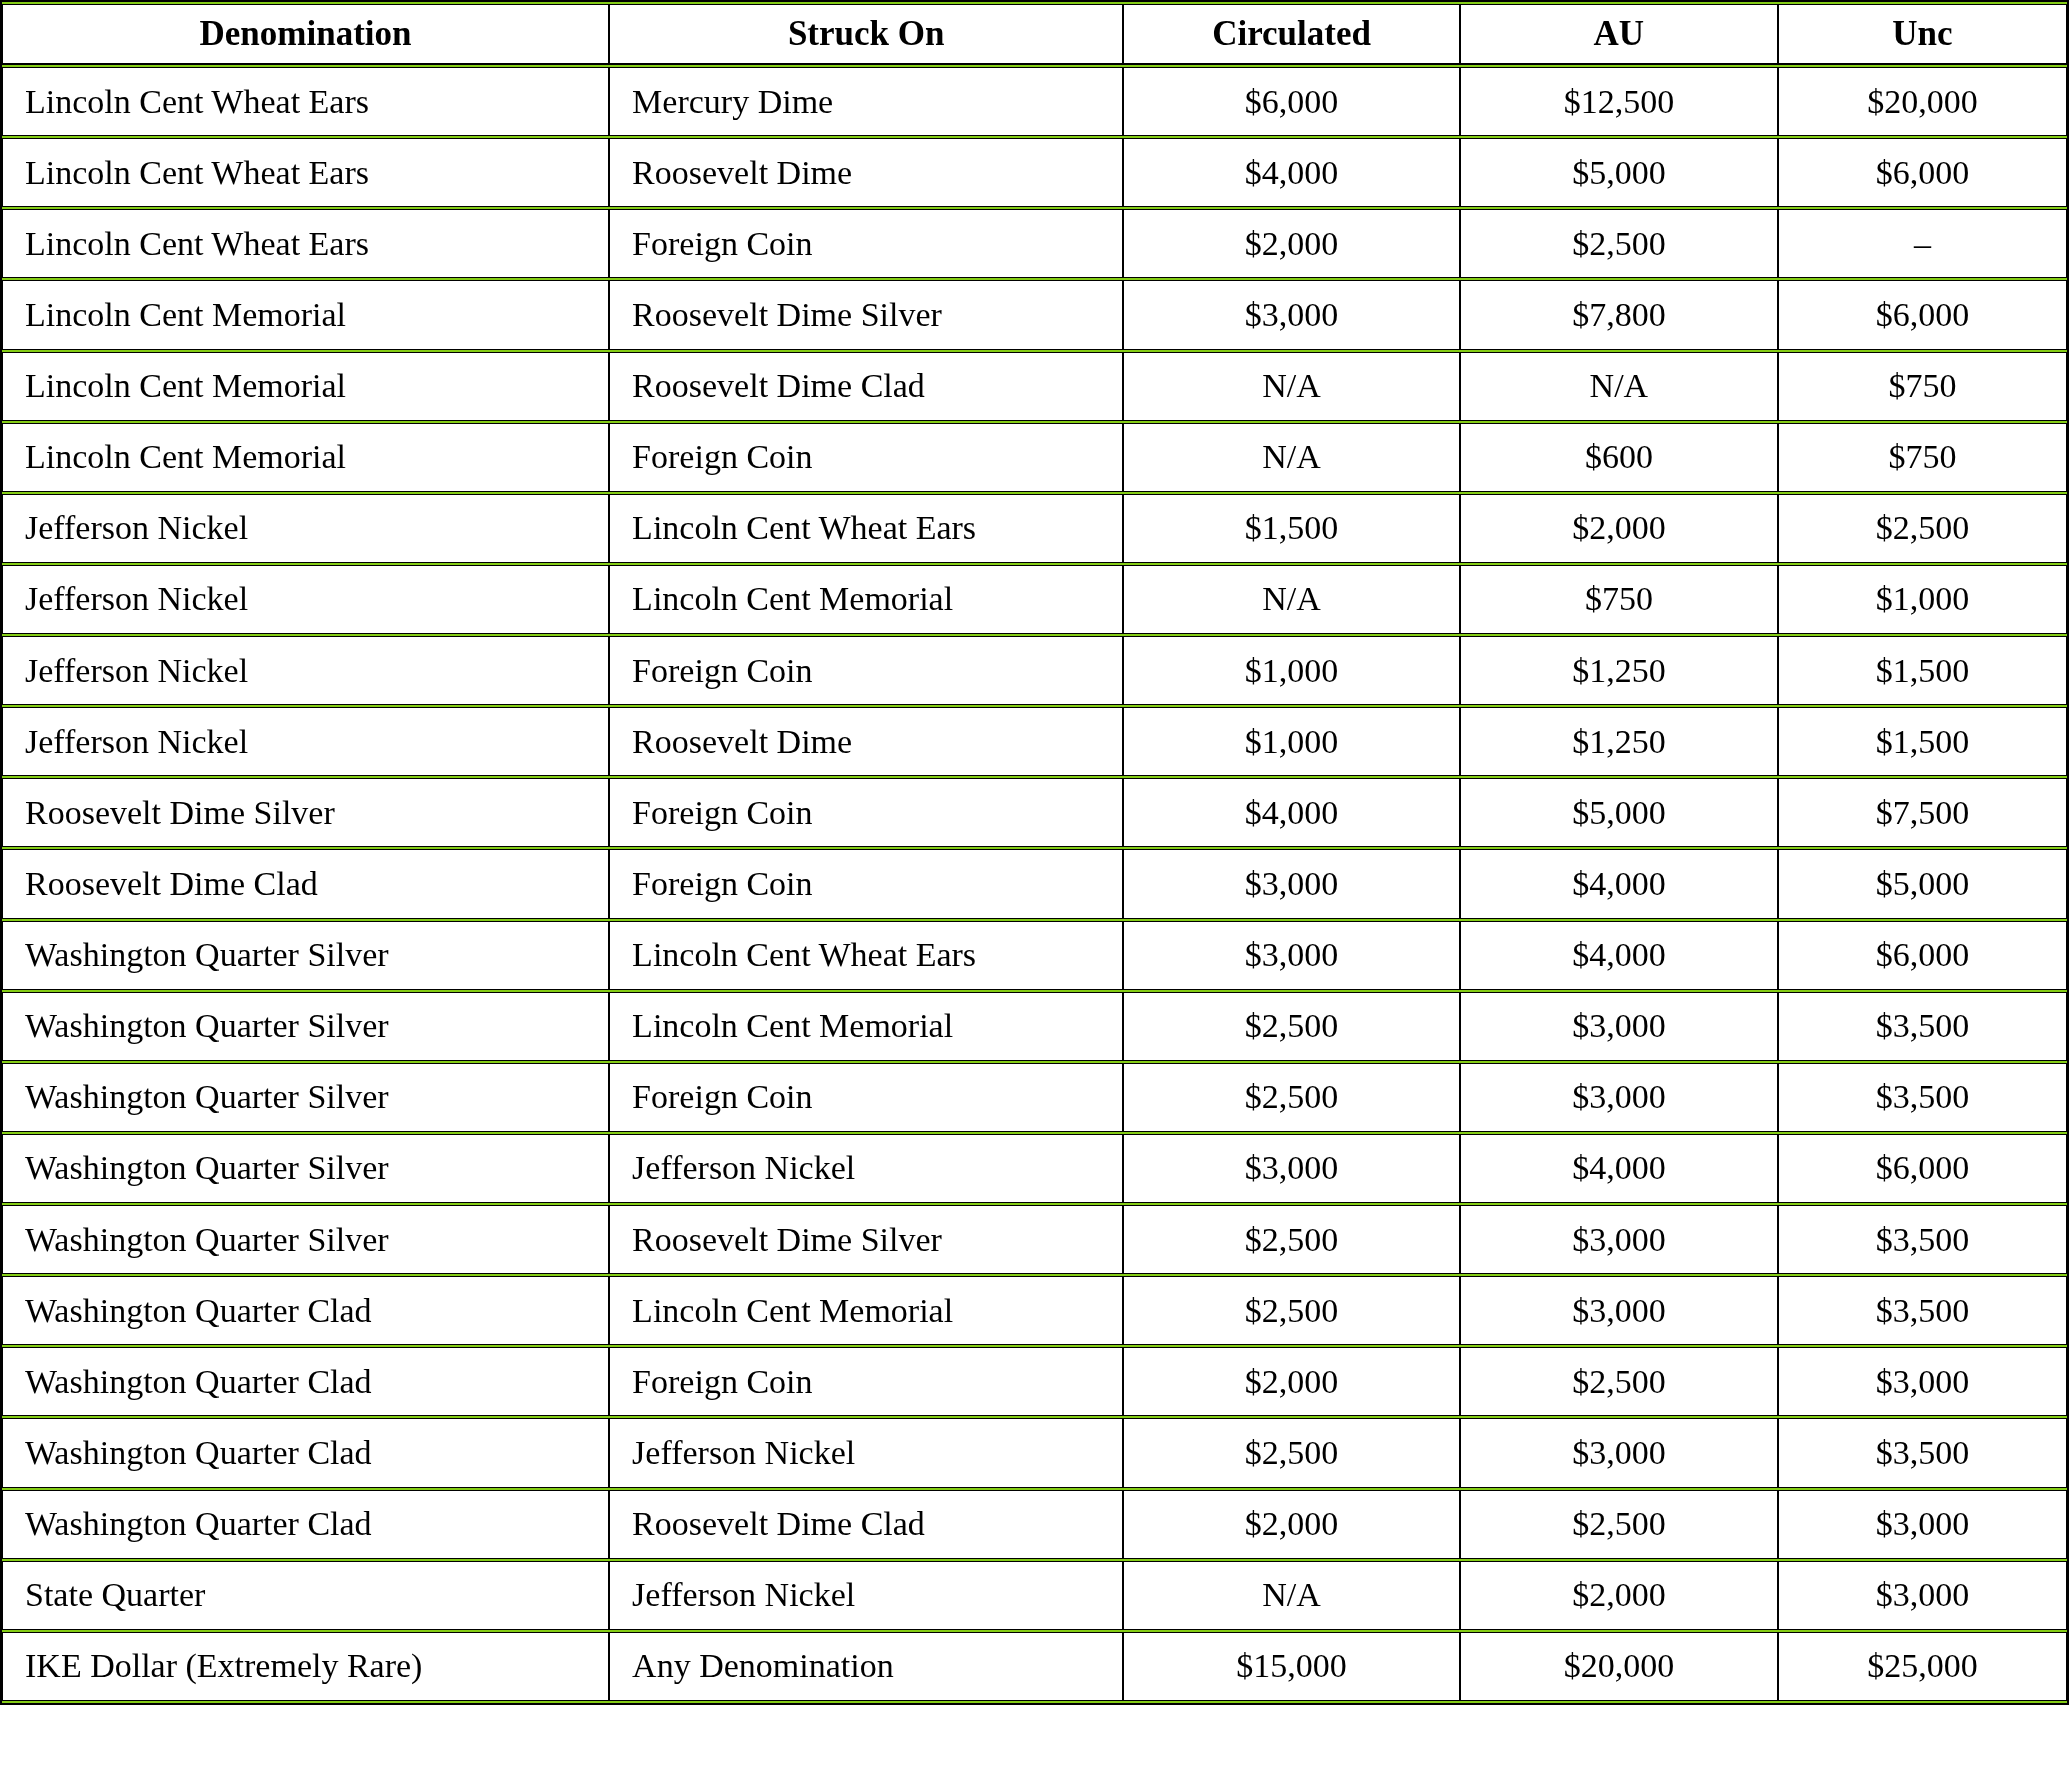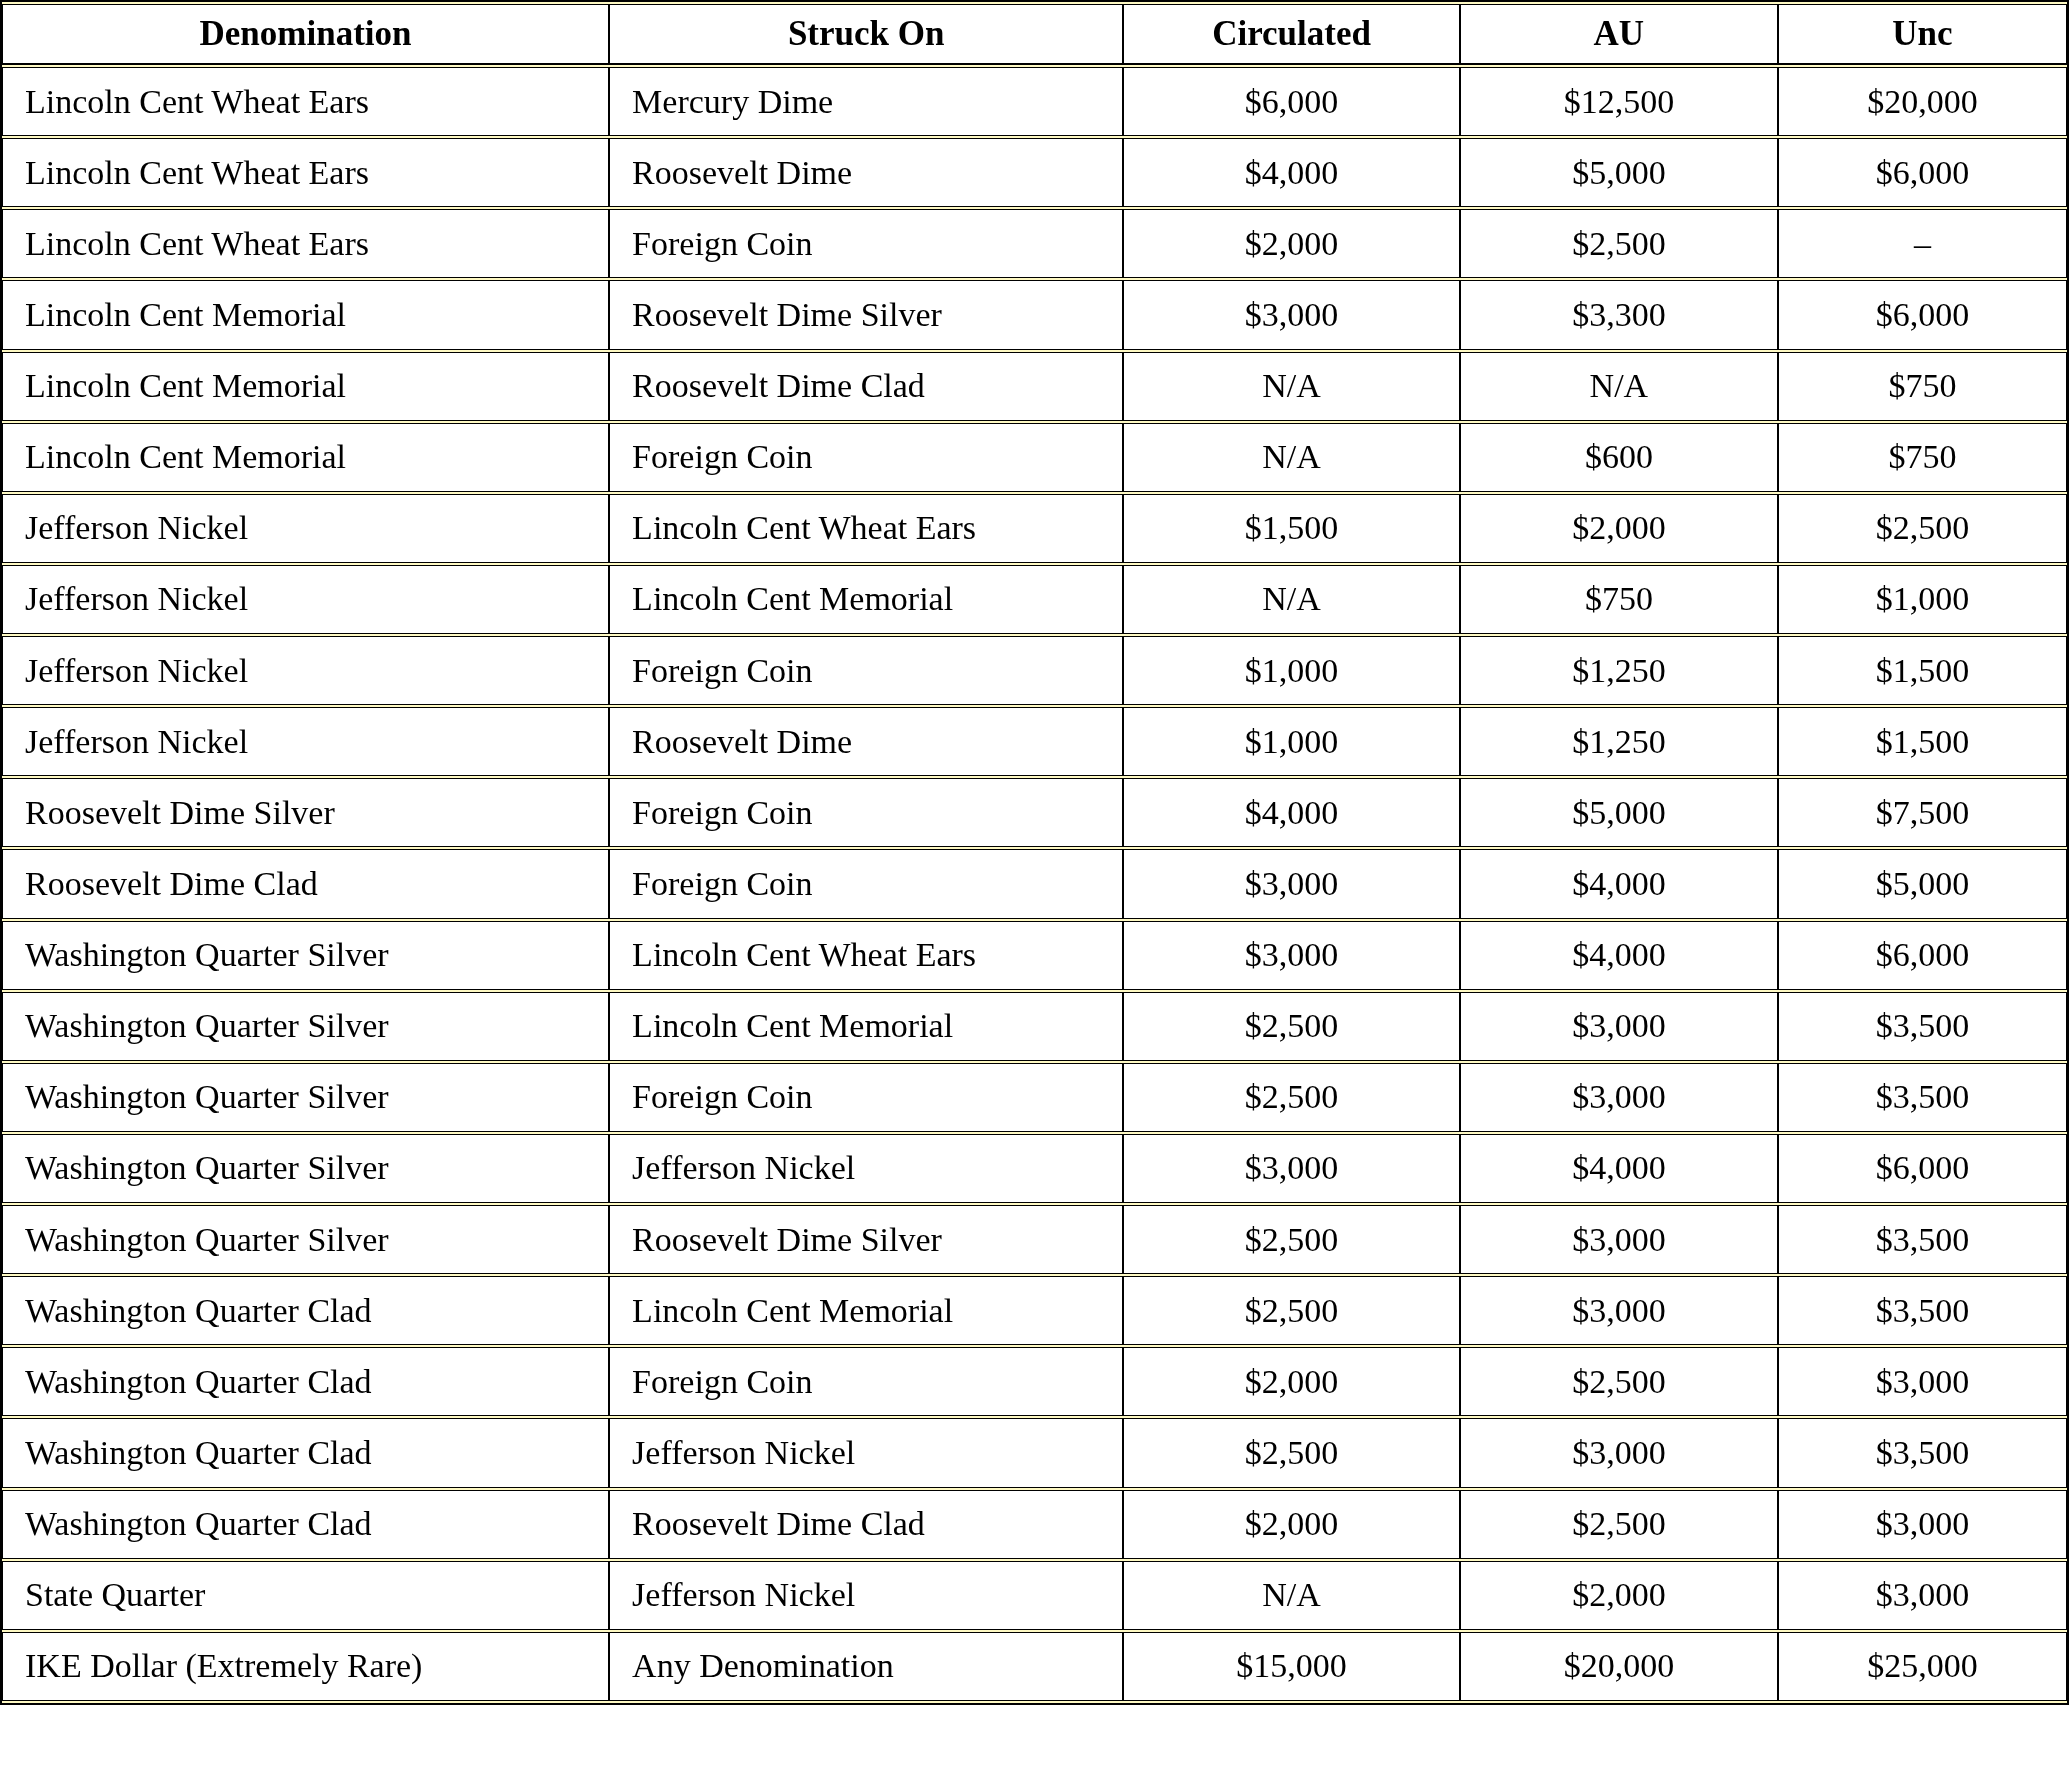--- a/index.html
+++ b/index.html
@@ -11,21 +11,21 @@
     width: 2069px;
     height: 1767px;
   }
   table {
     width: 2069px;
     height: 1705px;
     table-layout: fixed;
     border-collapse: separate;
     border-spacing: 0 2px; 
     border: 2px solid #000000;
-    background: #fef9c3;
+    background: #84cc16;
     color: #000000;
     font-family: "Liberation Serif", serif;
     font-size: 34px;
   }
   th, td {
     border: 1px solid #000000;
     height: 58px;
     padding: 0 22px;
     overflow: hidden;
     white-space: nowrap;
@@ -85,21 +85,21 @@
         <td>Lincoln Cent Wheat Ears</td>
         <td>Foreign Coin</td>
         <td class="num">$2,000</td>
         <td class="num">$2,500</td>
         <td class="num">–</td>
       </tr>
       <tr>
         <td>Lincoln Cent Memorial</td>
         <td>Roosevelt Dime Silver</td>
         <td class="num">$3,000</td>
-        <td class="num">$3,300</td>
+        <td class="num">$7,800</td>
         <td class="num">$6,000</td>
       </tr>
       <tr>
         <td>Lincoln Cent Memorial</td>
         <td>Roosevelt Dime Clad</td>
         <td class="num">N/A</td>
         <td class="num">N/A</td>
         <td class="num">$750</td>
       </tr>
       <tr>

